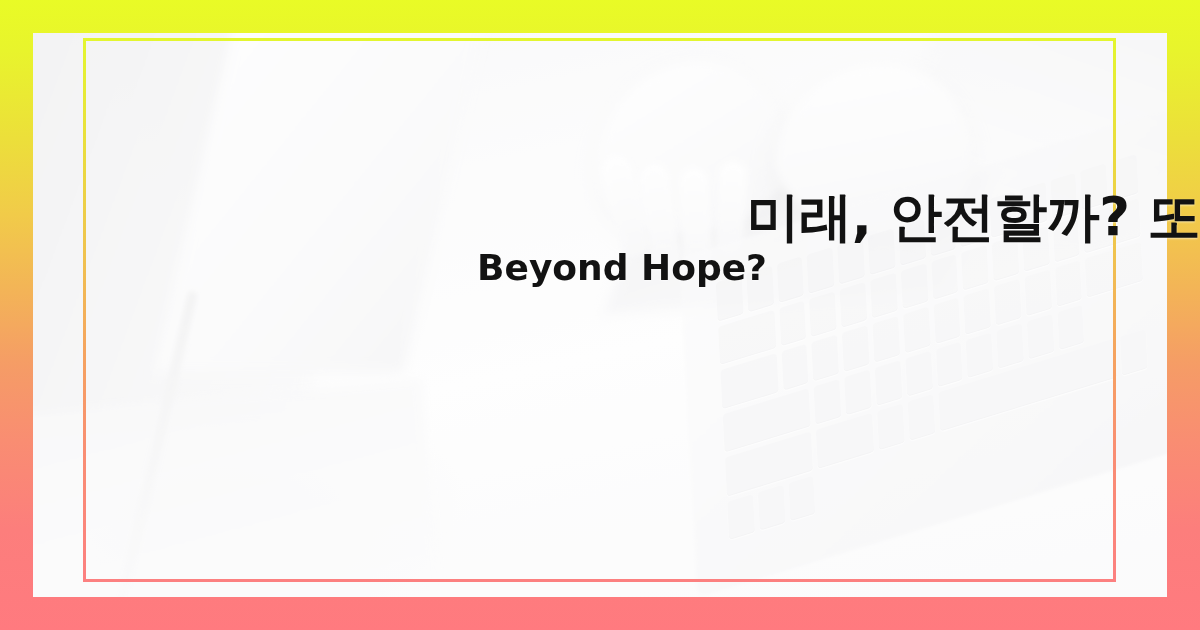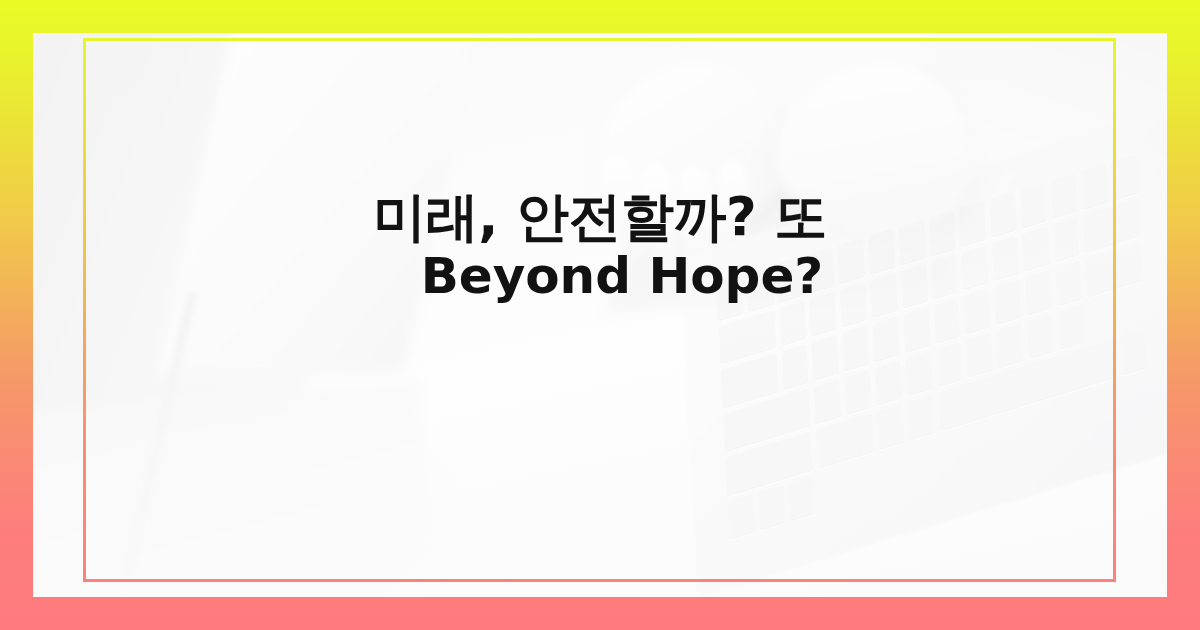--- a/index.html
+++ b/index.html
@@ -203,22 +203,22 @@
     text-align:center;
     color:#121212;
     font-family:"DejaVu Sans", sans-serif;
     font-weight:bold;
     letter-spacing:-.5px;
     line-height:1.16;
     text-shadow:0 1px 2px rgba(255,255,255,.55);
     pointer-events:none;
   }
   .hl-line { display:block; white-space:nowrap; }
-  .hl-ko   { font-size:53px; }
-  .hl-en   { font-size:50px; letter-spacing:0px;padding-left:44px; }
+  .hl-ko   { font-size:53px;text-align:right; }
+  .hl-en   { font-size:36px; letter-spacing:0px;padding-left:44px; }
 </style>
 </head>
 <body>
 
 <div class="card">
 
   <div class="panel">
 
     <div class="photo">
       <div class="ph-torso"></div>

